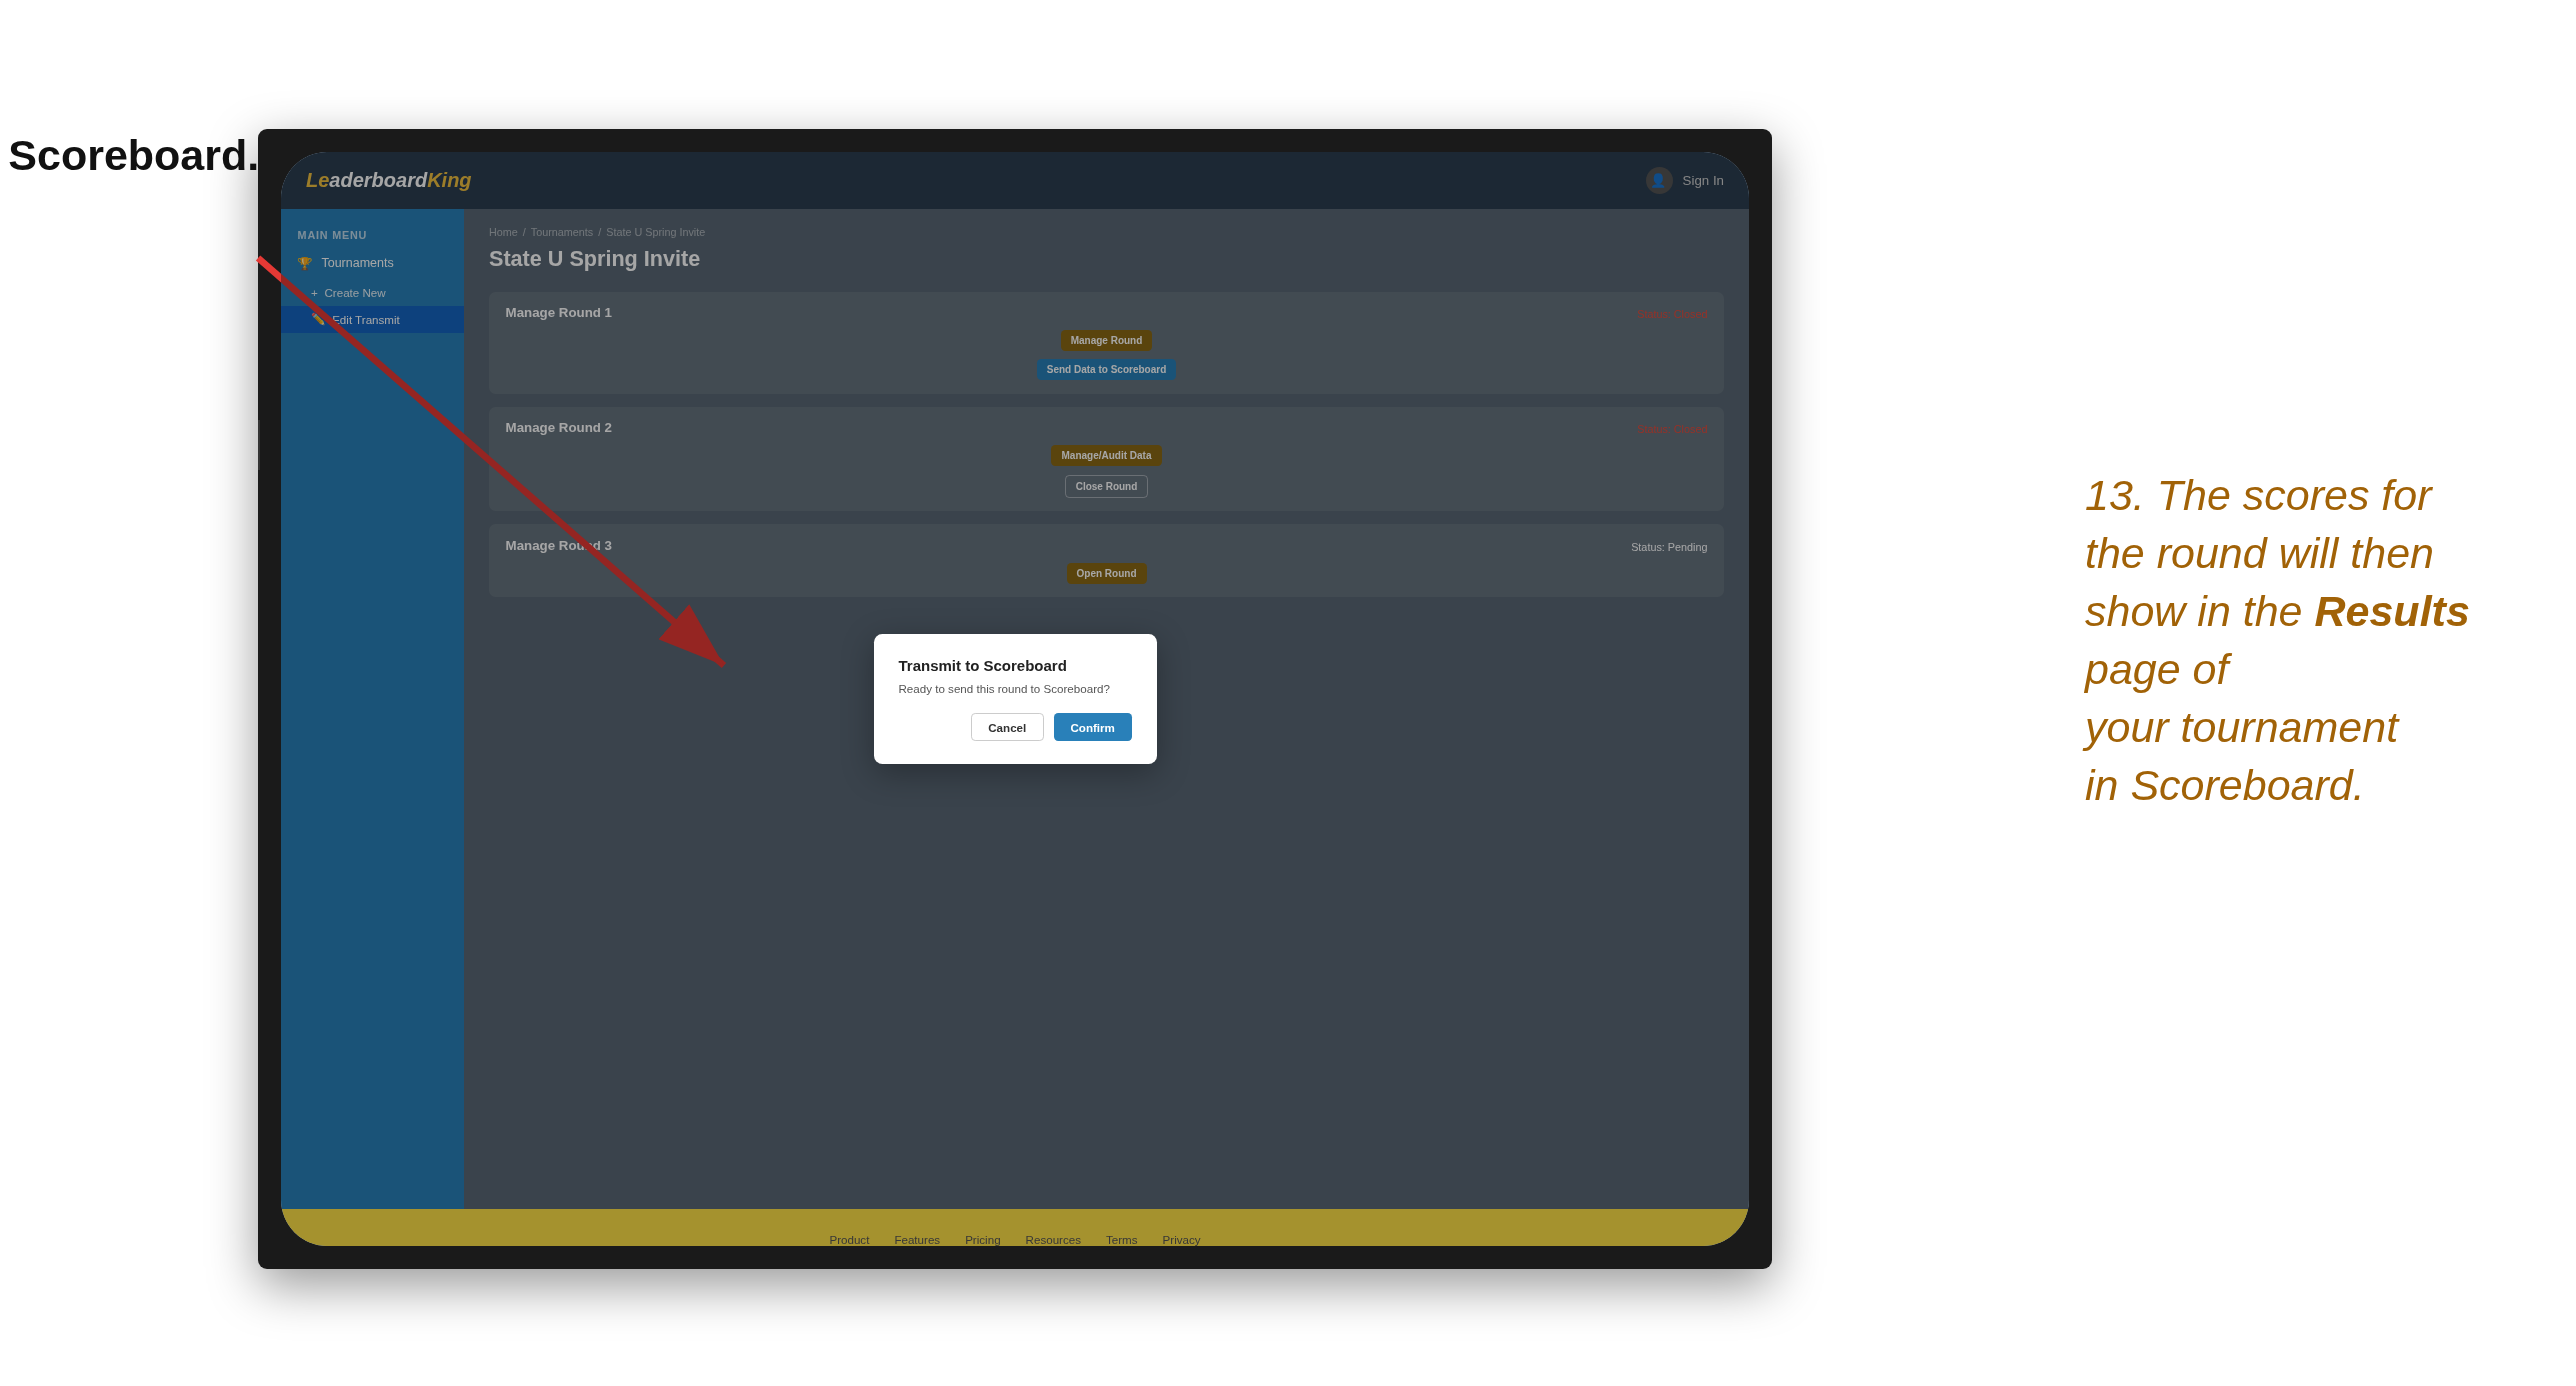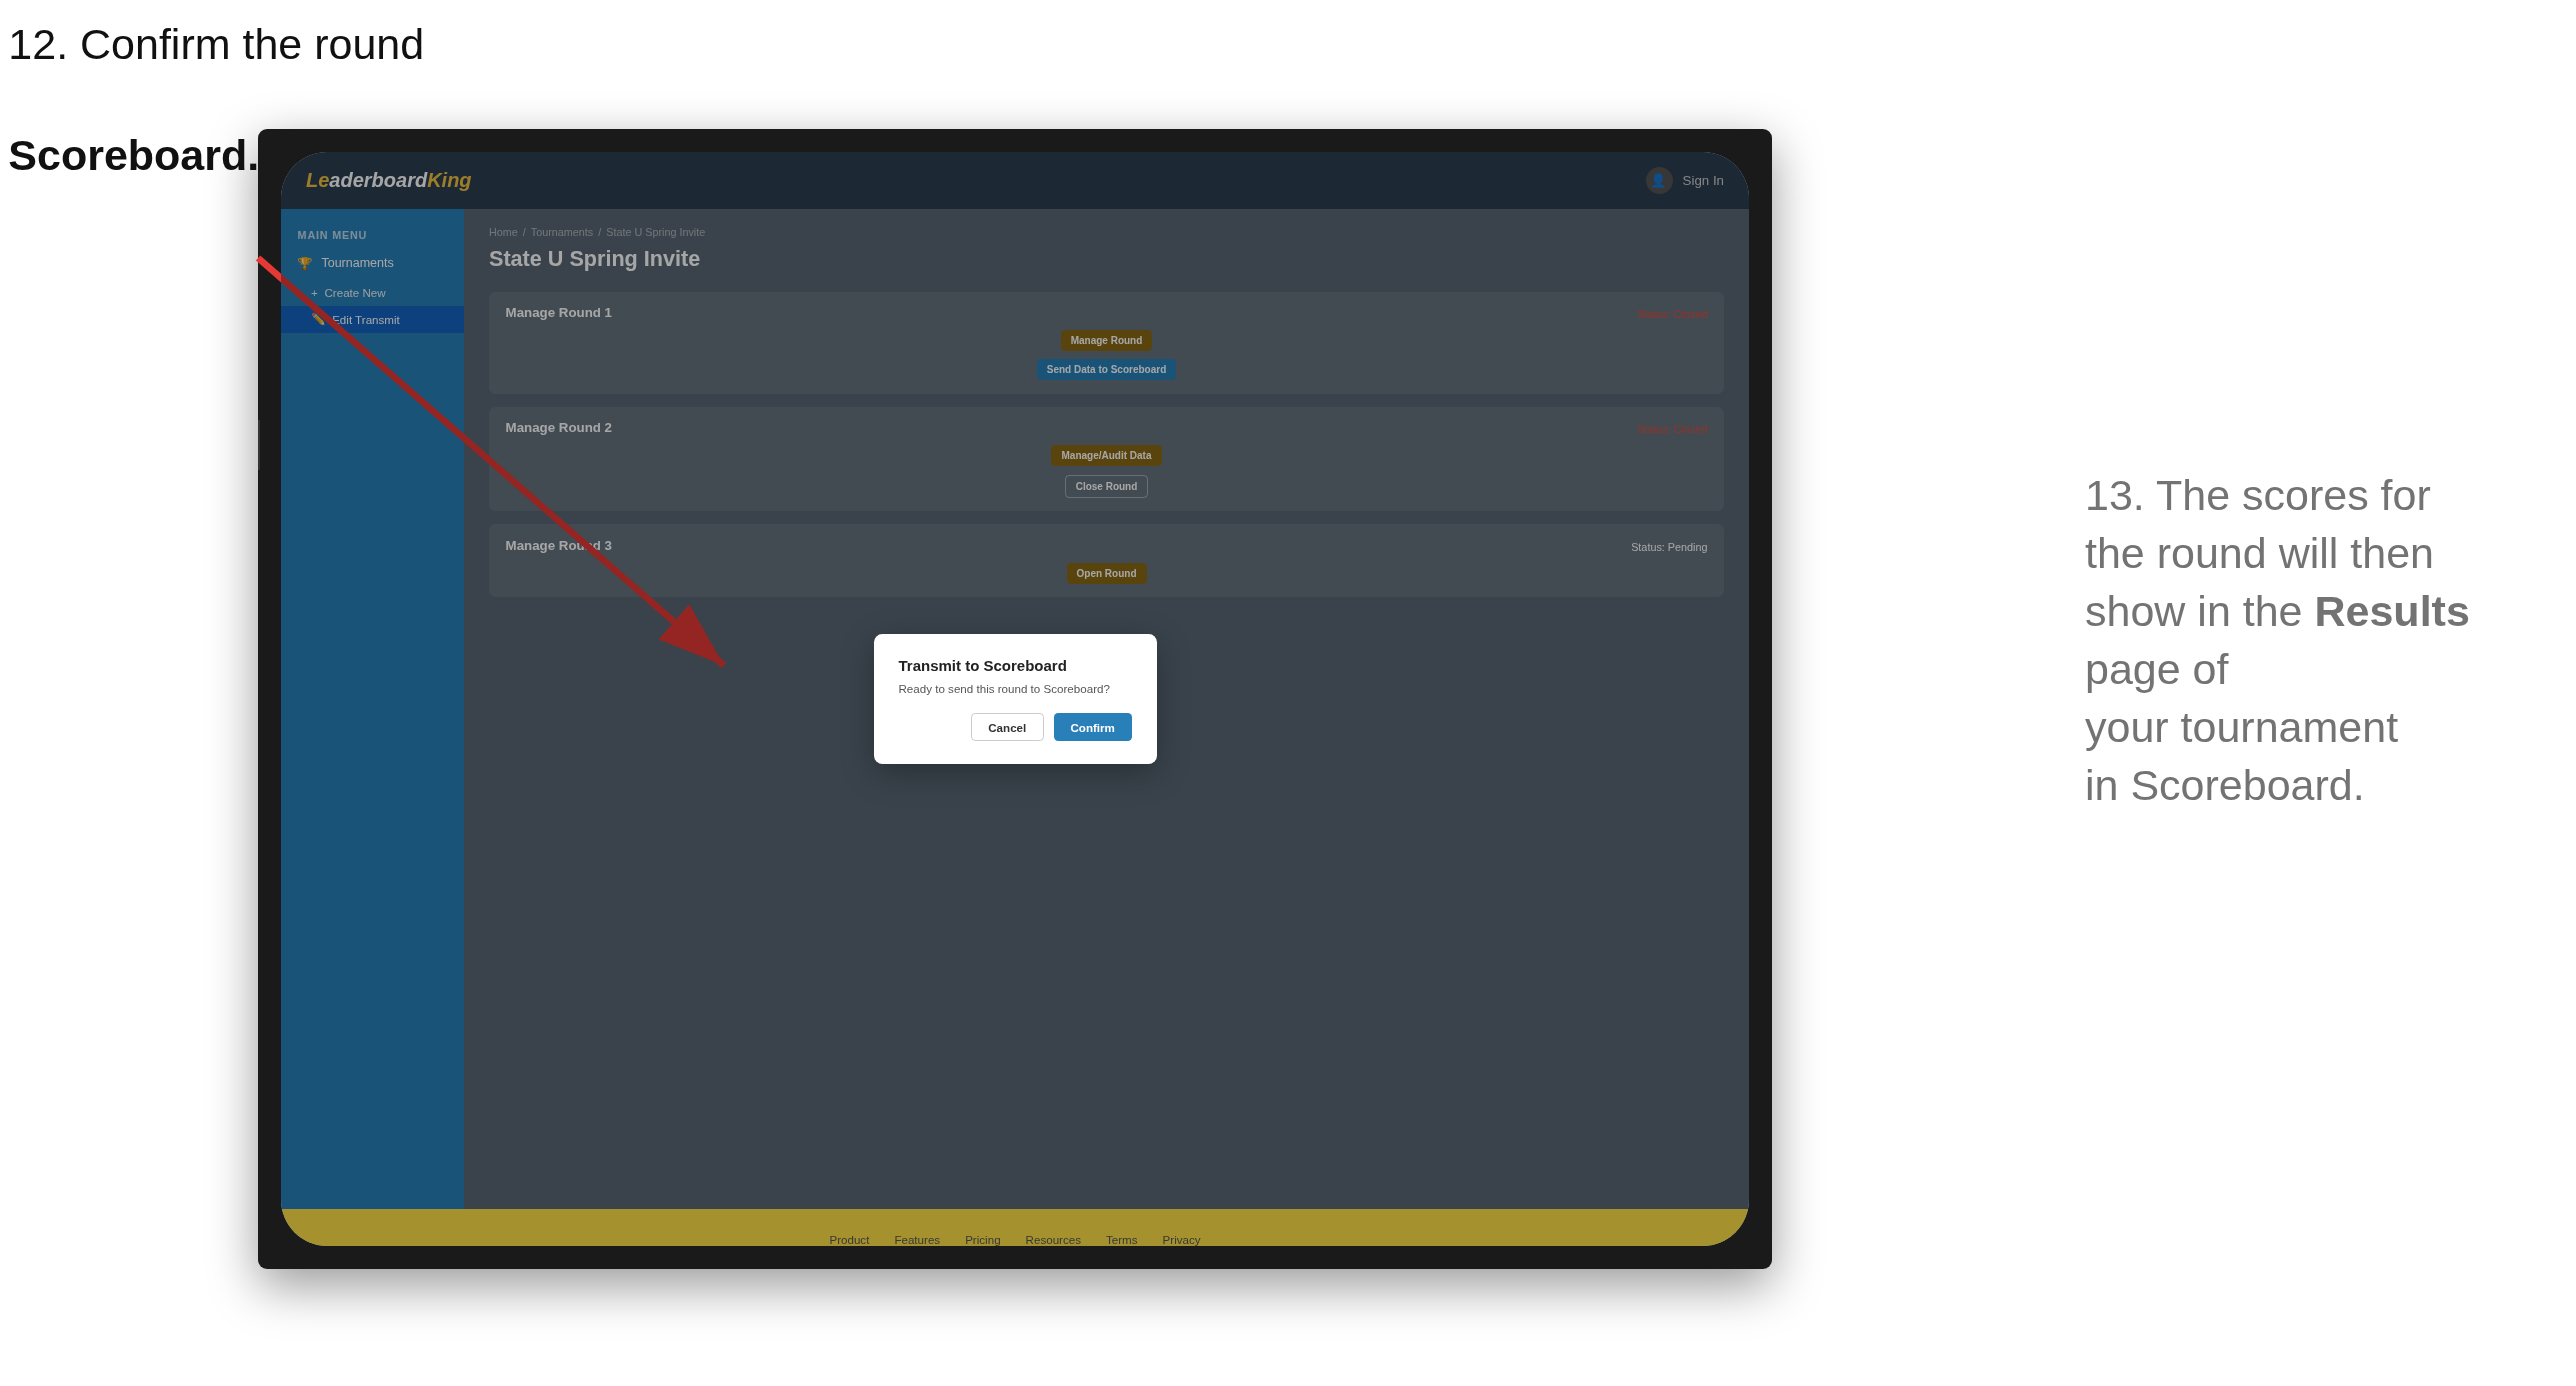--- a/index.html
+++ b/index.html
@@ -23,23 +23,24 @@
       z-index: 10;
     }
     .annotation-top strong { font-weight: 800; }
 
     .annotation-right {
       position: absolute;
       top: 466px;
       right: 25px;
       font-size: 43px;
       line-height: 1.35;
-      color: #737373;
+      color: #a16207;
       width: 466px;
       z-index: 10;
+      font-style: italic;
     }
     .annotation-right strong { font-weight: 800; }
 
     
     .arrow-svg {
       position: absolute;
       top: 0;
       left: 0;
       width: 2576px;
       height: 1386px;
@@ -349,21 +350,21 @@
 <svg class="arrow-svg" viewBox="0 0 3096 1666" xmlns="http://www.w3.org/2000/svg">
   <defs>
     <marker id="arrowhead" markerWidth="10" markerHeight="7" refX="10" refY="3.5" orient="auto">
       <polygon points="0 0, 10 3.5, 0 7" fill="#e53935"></polygon>
     </marker>
   </defs>
   <line x1="310" y1="310" x2="870" y2="800" stroke="#e53935" stroke-width="8" marker-end="url(#arrowhead)"></line>
 </svg>
 
 <div class="annotation-top">
-  <span>12. Confirm the round</span><br>
+  <br>
   <br>
   <strong>Scoreboard.</strong>
 </div>
 
 <div class="annotation-right">
   <span>13. The scores for</span><br>
   <span>the round will then</span><br>
   <span>show in the</span>
   <strong>Results</strong>
   <span>page of</span><br>

